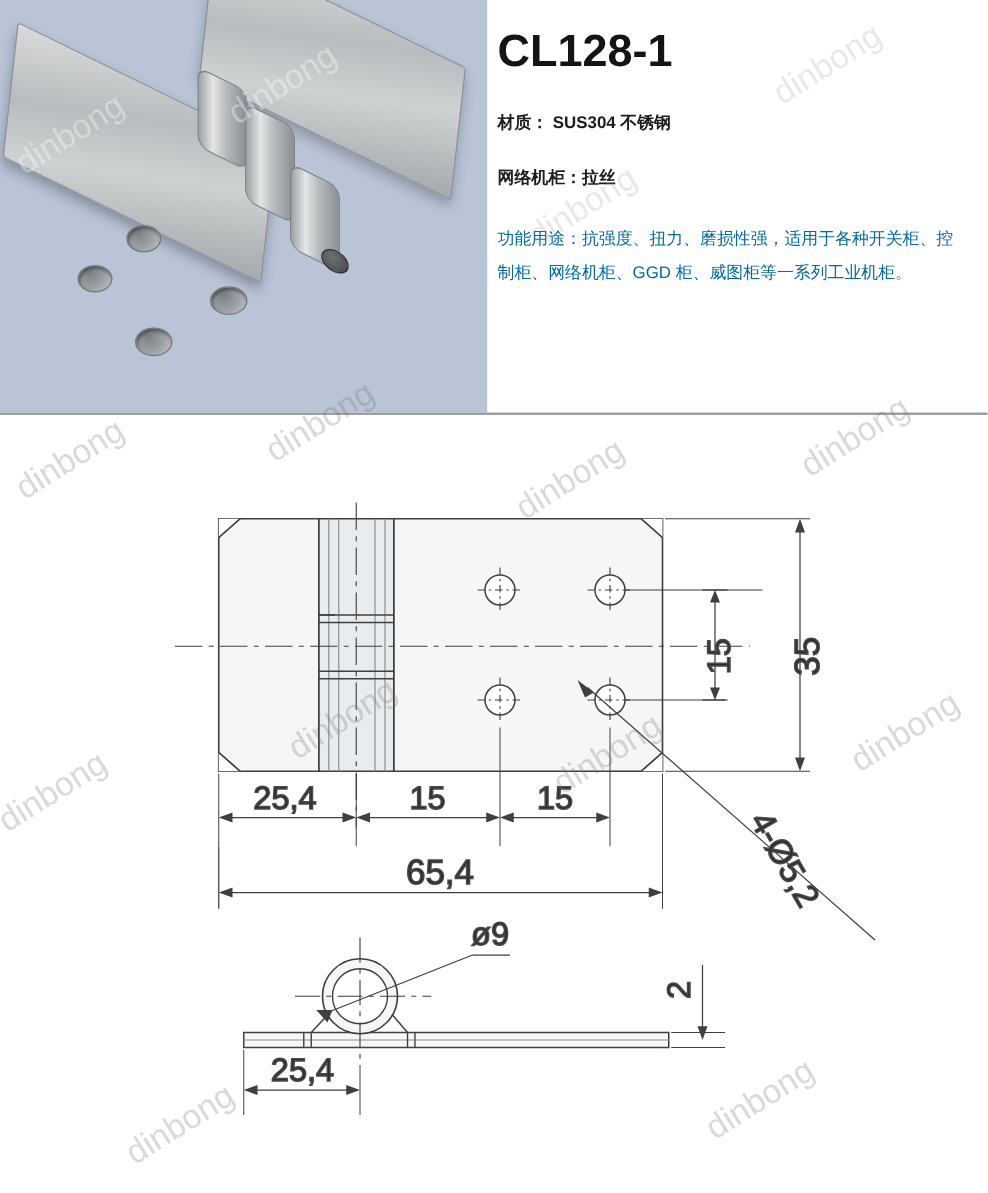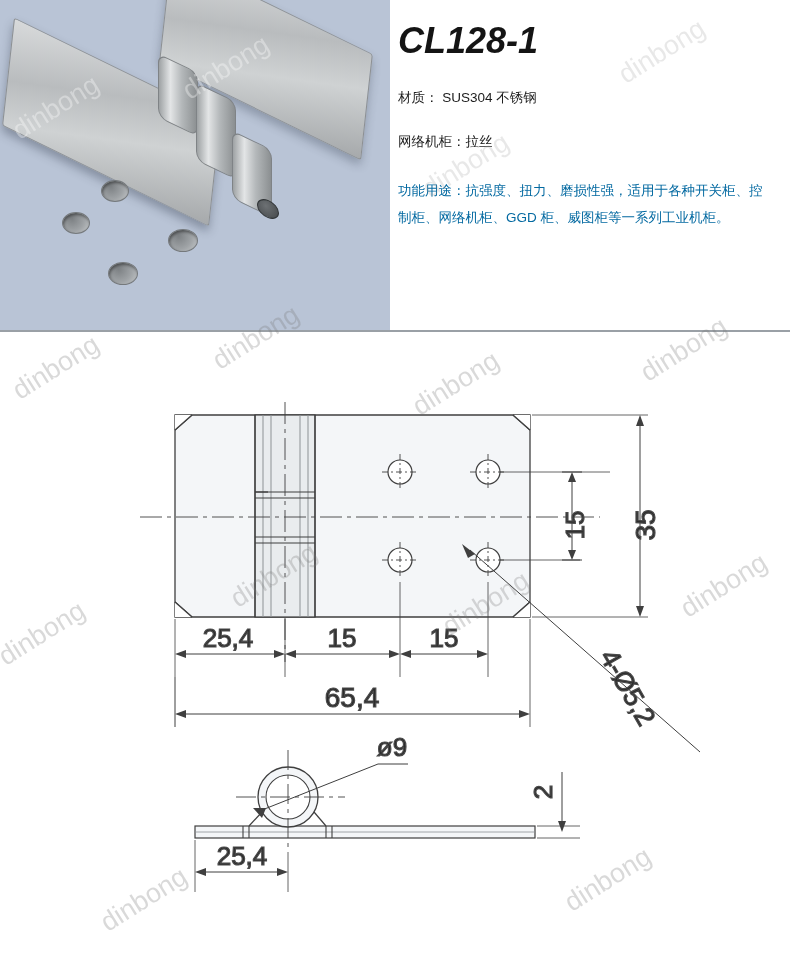--- a/index.html
+++ b/index.html
@@ -106,27 +106,27 @@
     padding: 12px 20px 0 8px;
     box-sizing: border-box;
   }
   .model-title {
     font-size: 36px;
     font-weight: bold;
     color: #141414;
     letter-spacing: 0px;
     margin: 8px 0 26px 0;
     font-family: "Liberation Sans", sans-serif;
-    font-style: italic;
   }
   .spec-line {
     font-size: 13.5px;
     color: #1c1c1c;
     margin-bottom: 24px;
     line-height: 1.5;
+    font-weight: bold;
   }
   .spec-block {
     font-size: 13.5px;
     color: #0369a1;
     line-height: 2.0;
     max-width: 370px;
   }
 
   
   .divider {

